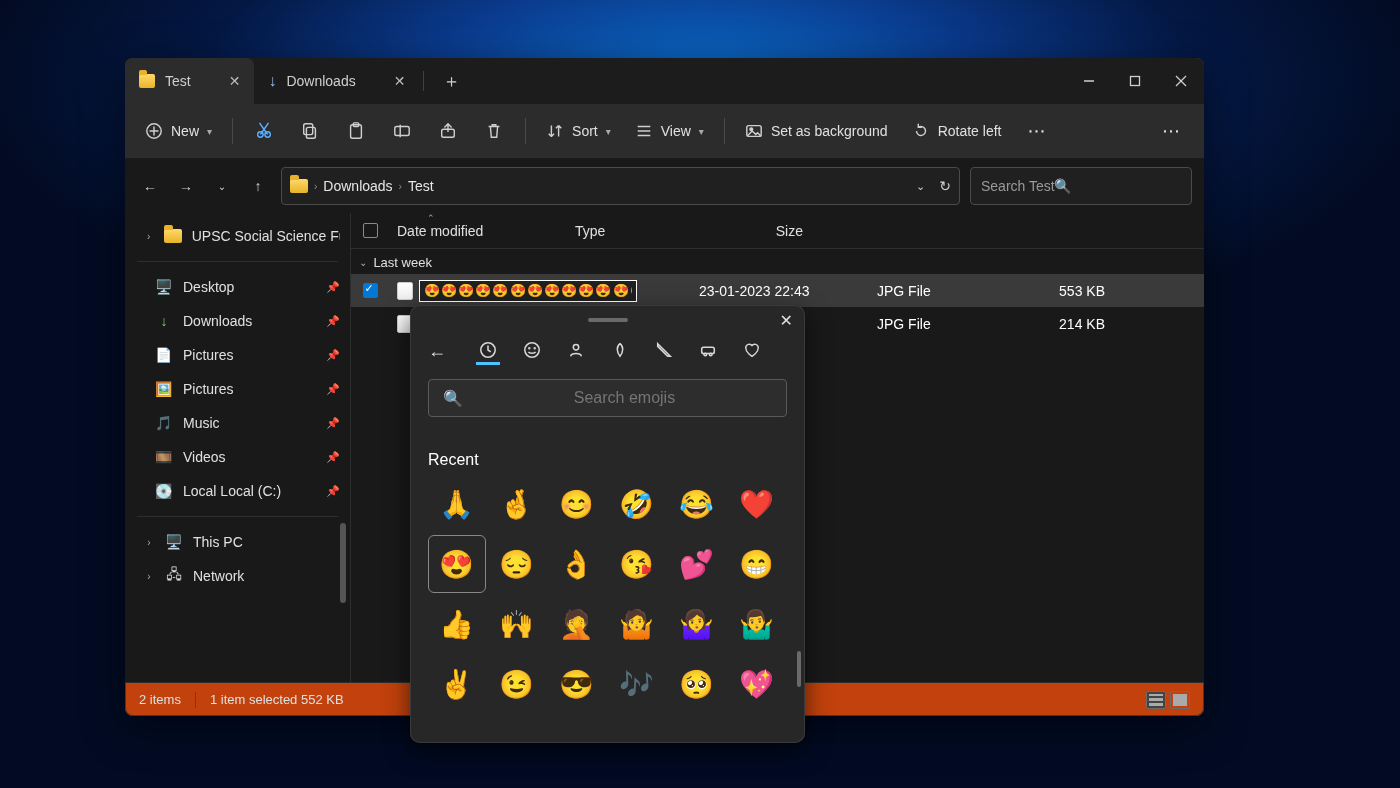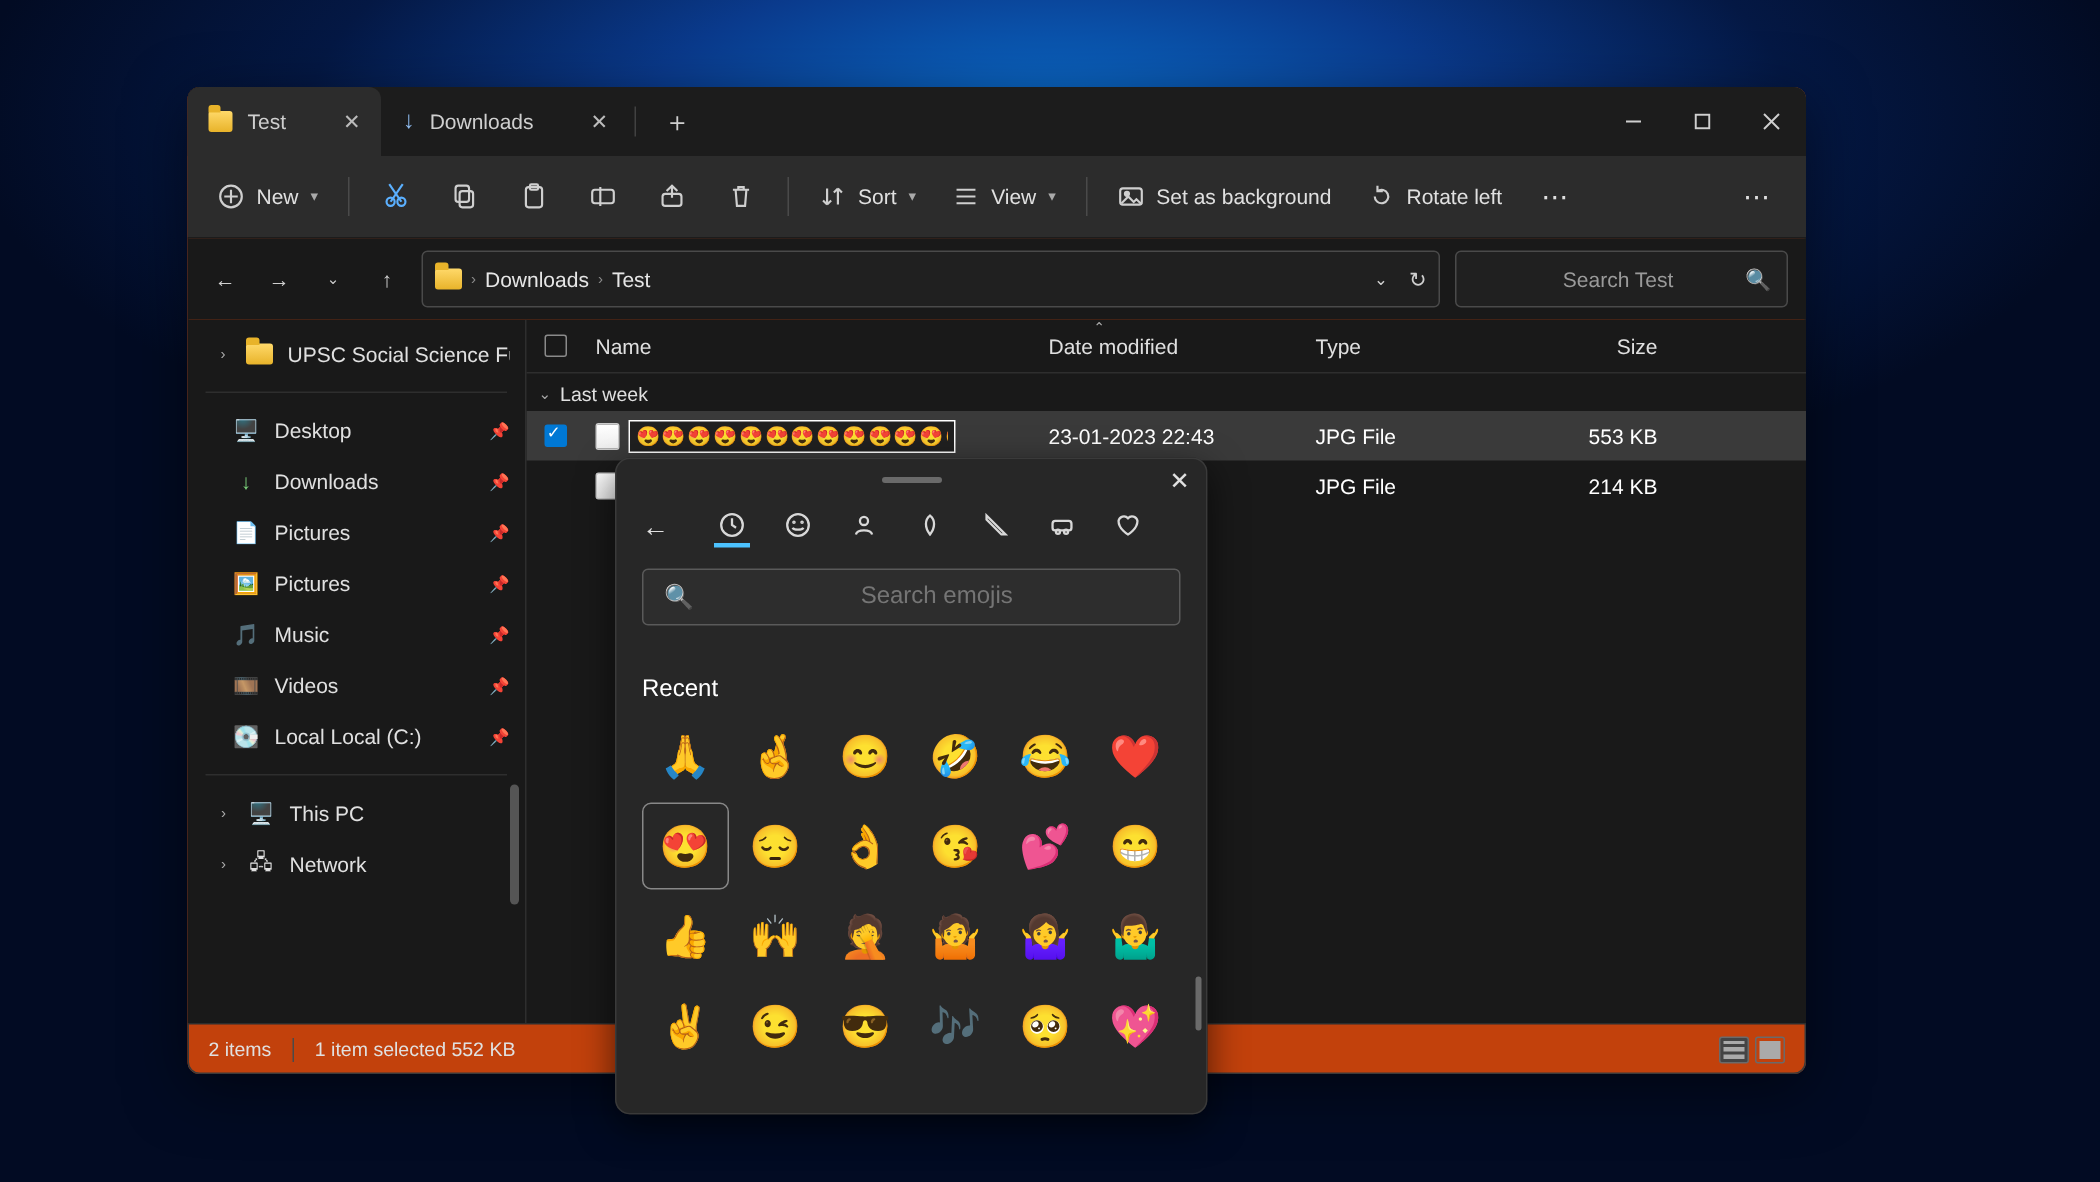--- a/index.html
+++ b/index.html
@@ -64,21 +64,21 @@
     border:1px solid #4a4a4a; border-radius:4px; height:38px;
     padding:0 8px; color:#e6e6e6; font-size:14px; gap:6px;
     background:#202020;
   }
   .addrbox .crumb { color:#e6e6e6;}
   .addrbox .csep { color:#8a8a8a; font-size:10px;}
   .addr-right { margin-left:auto; display:flex; gap:14px; align-items:center; color:#cfcfcf;}
   .searchbox {
     width:222px; height:38px; border:1px solid #4a4a4a; border-radius:4px;
     display:flex; align-items:center; padding:0 10px; color:#9a9a9a; font-size:14px;
-    background:#202020; justify-content:flex-end;gap:48px;
+    background:#202020; justify-content:flex-start;
   }
 
   .body { flex:1; display:flex; overflow:hidden; background:#191919;}
   .sidebar { width:226px; border-right:1px solid #2e2e2e; padding-top:6px; position:relative;}
   .sidebar .sscroll { position:absolute; right:4px; top:310px; width:6px; height:80px; background:#555; border-radius:3px;}
   .sbrow { display:flex; align-items:center; height:34px; padding:0 10px 0 30px; font-size:14px; color:#e0e0e0; gap:10px; cursor:pointer; position:relative;}
   .sbrow.top { padding-left:18px; }
   .sbrow .exp { width:12px; color:#aaa; font-size:10px; text-align:center;}
   .sbrow .pin { margin-left:auto; color:#9a9a9a; font-size:11px;}
   .sbhr { height:1px; background:#2e2e2e; margin:8px 12px;}
@@ -344,21 +344,20 @@
         <span>Network</span>
       </div>
       <div class="sscroll"></div>
     </div>
 
     <div class="content">
       <div class="colhead">
         <div class="chk">
             <span class="cbx"></span>
           </div>
-        <div class="col-name">Name</div>
         <div class="col-date" style="position:relative;">
            <span>Date modified</span>
            <span style="position:absolute; left:38px; top:-10px; font-size:9px; color:#aaa;">⌃</span>
         </div>
         <div class="col-type">Type</div>
         <div class="col-size">Size</div>
       </div>
       <div class="grp">
         <span class="gch">⌄</span>
         <span>Last week</span>

